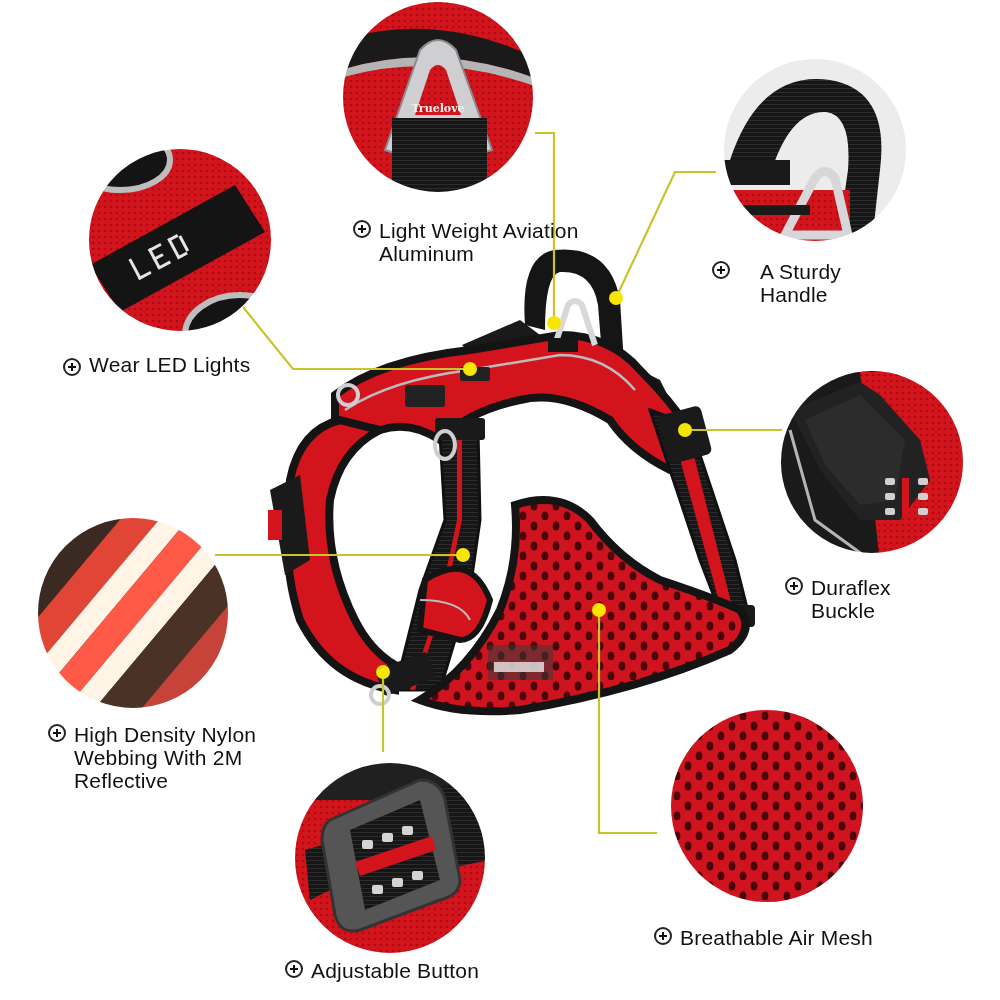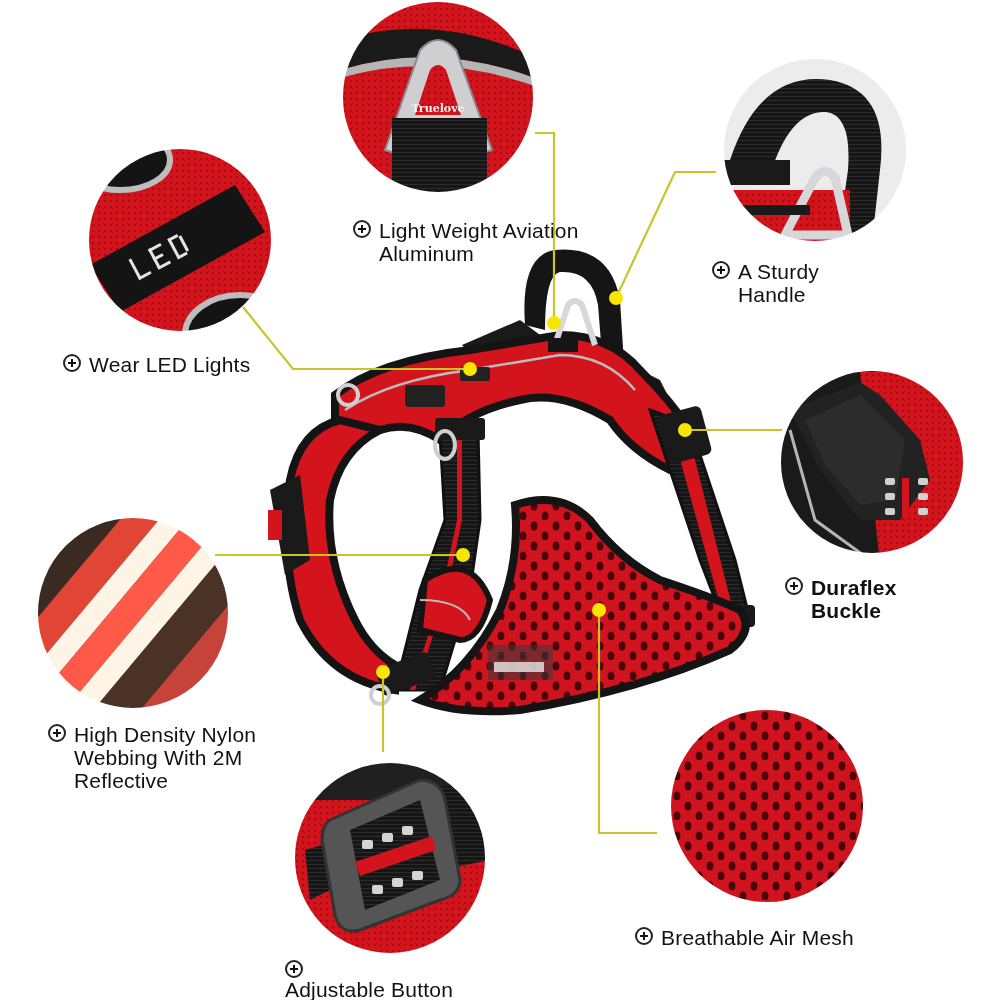--- a/index.html
+++ b/index.html
@@ -214,45 +214,45 @@
       <circle cx="599" cy="610" r="7"></circle>
     </g>
   </svg>
 
   <div class="label" style="left:353px; top:219px;">
     <span class="plus"></span>
     <span class="txt">Light Weight Aviation
 Aluminum</span>
   </div>
 
-  <div class="label" style="left:712px; top:260px;">
+  <div class="label" style="left:712px; top:260px;gap:22px;">
     <span class="plus"></span>
     <span class="txt">A Sturdy Handle</span>
   </div>
 
-  <div class="label" style="left:63px; top:353px;">
+  <div class="label" style="left:63px; top:353px;align-items:flex-end;">
     <span class="plus"></span>
     <span class="txt">Wear LED Lights</span>
   </div>
 
-  <div class="label" style="left:785px; top:576px;font-weight:bold;">
+  <div class="label" style="left:785px; top:576px;">
     <span class="plus"></span>
     <span class="txt">Duraflex Buckle</span>
   </div>
 
   <div class="label" style="left:48px; top:723px;">
     <span class="plus"></span>
     <span class="txt">High Density Nylon
 Webbing With 2M
 Reflective</span>
   </div>
 
-  <div class="label" style="left:635px; top:926px;">
+  <div class="label" style="left:654px; top:926px;">
     <span class="plus"></span>
     <span class="txt">Breathable Air Mesh</span>
   </div>
 
-  <div class="label" style="left:285px; top:959px;flex-direction:column;">
+  <div class="label" style="left:285px; top:959px;">
     <span class="plus"></span>
     <span class="txt">Adjustable Button</span>
   </div>
 
 </div>
 
 </body></html>

